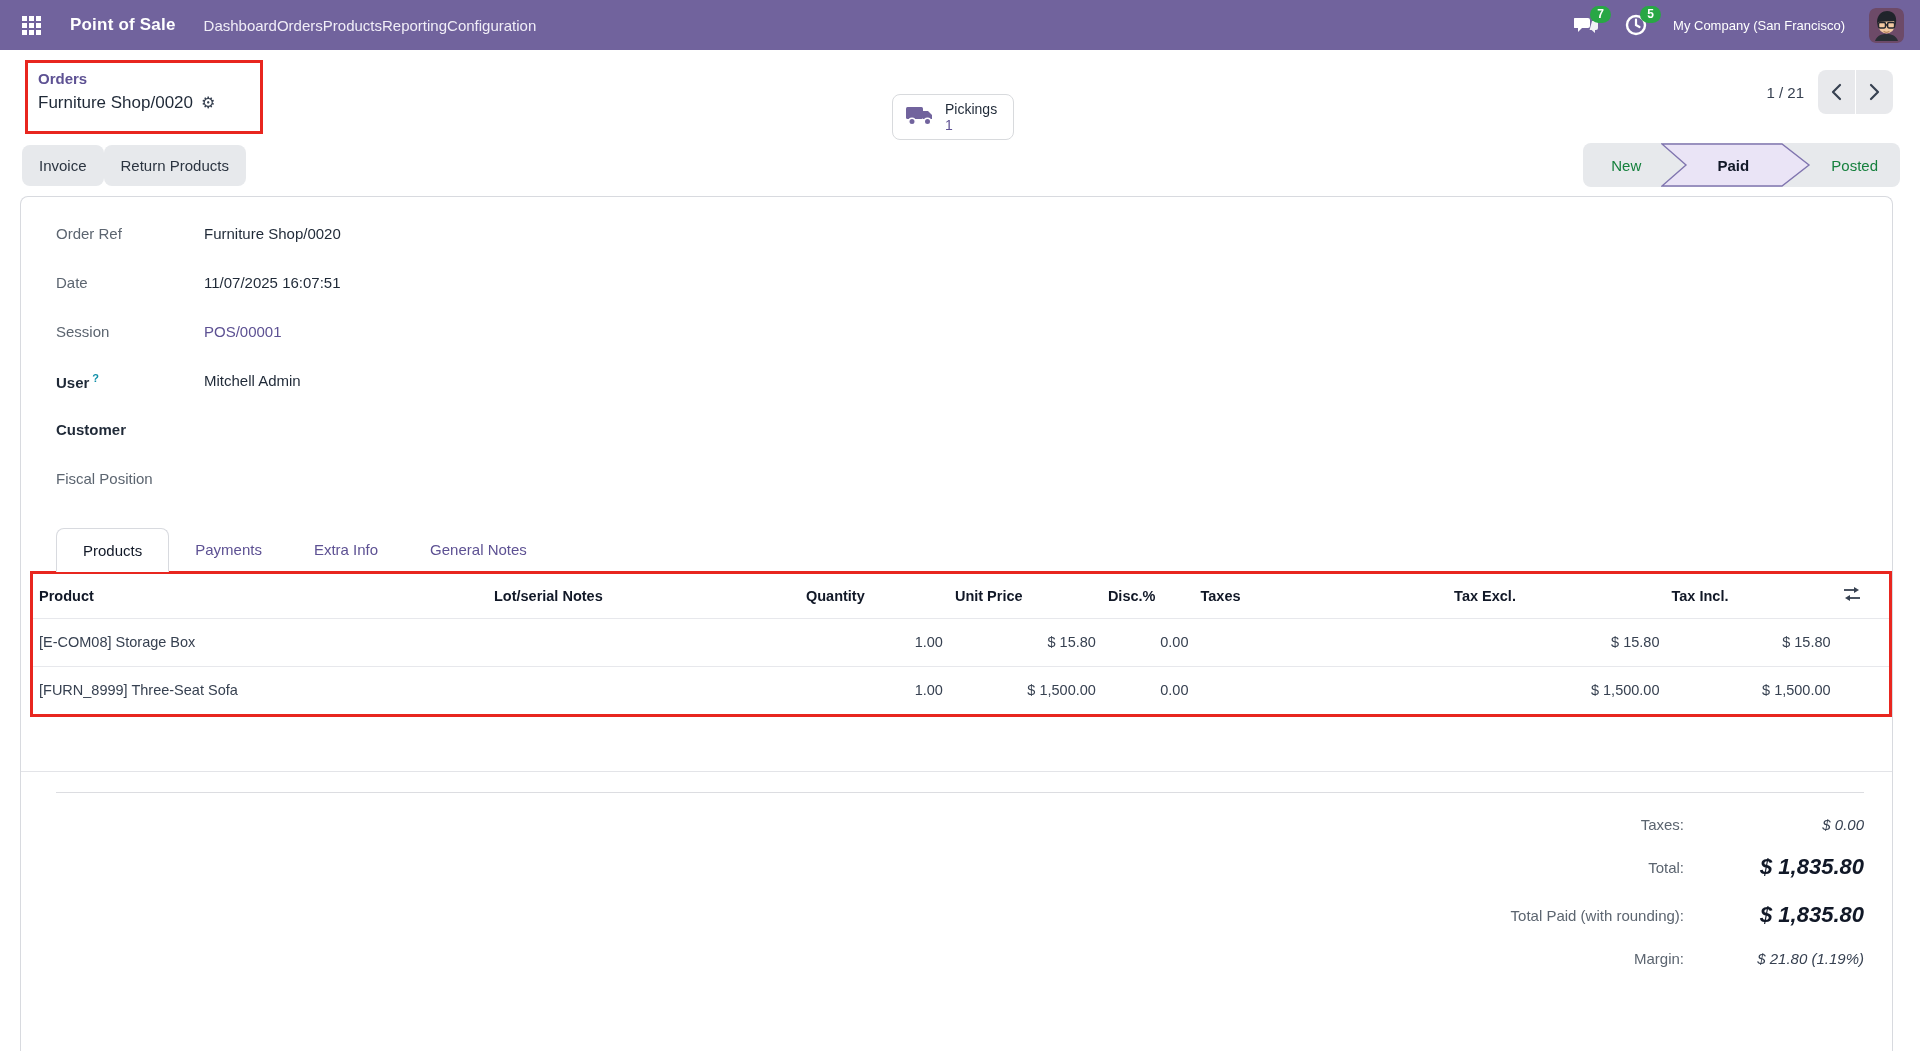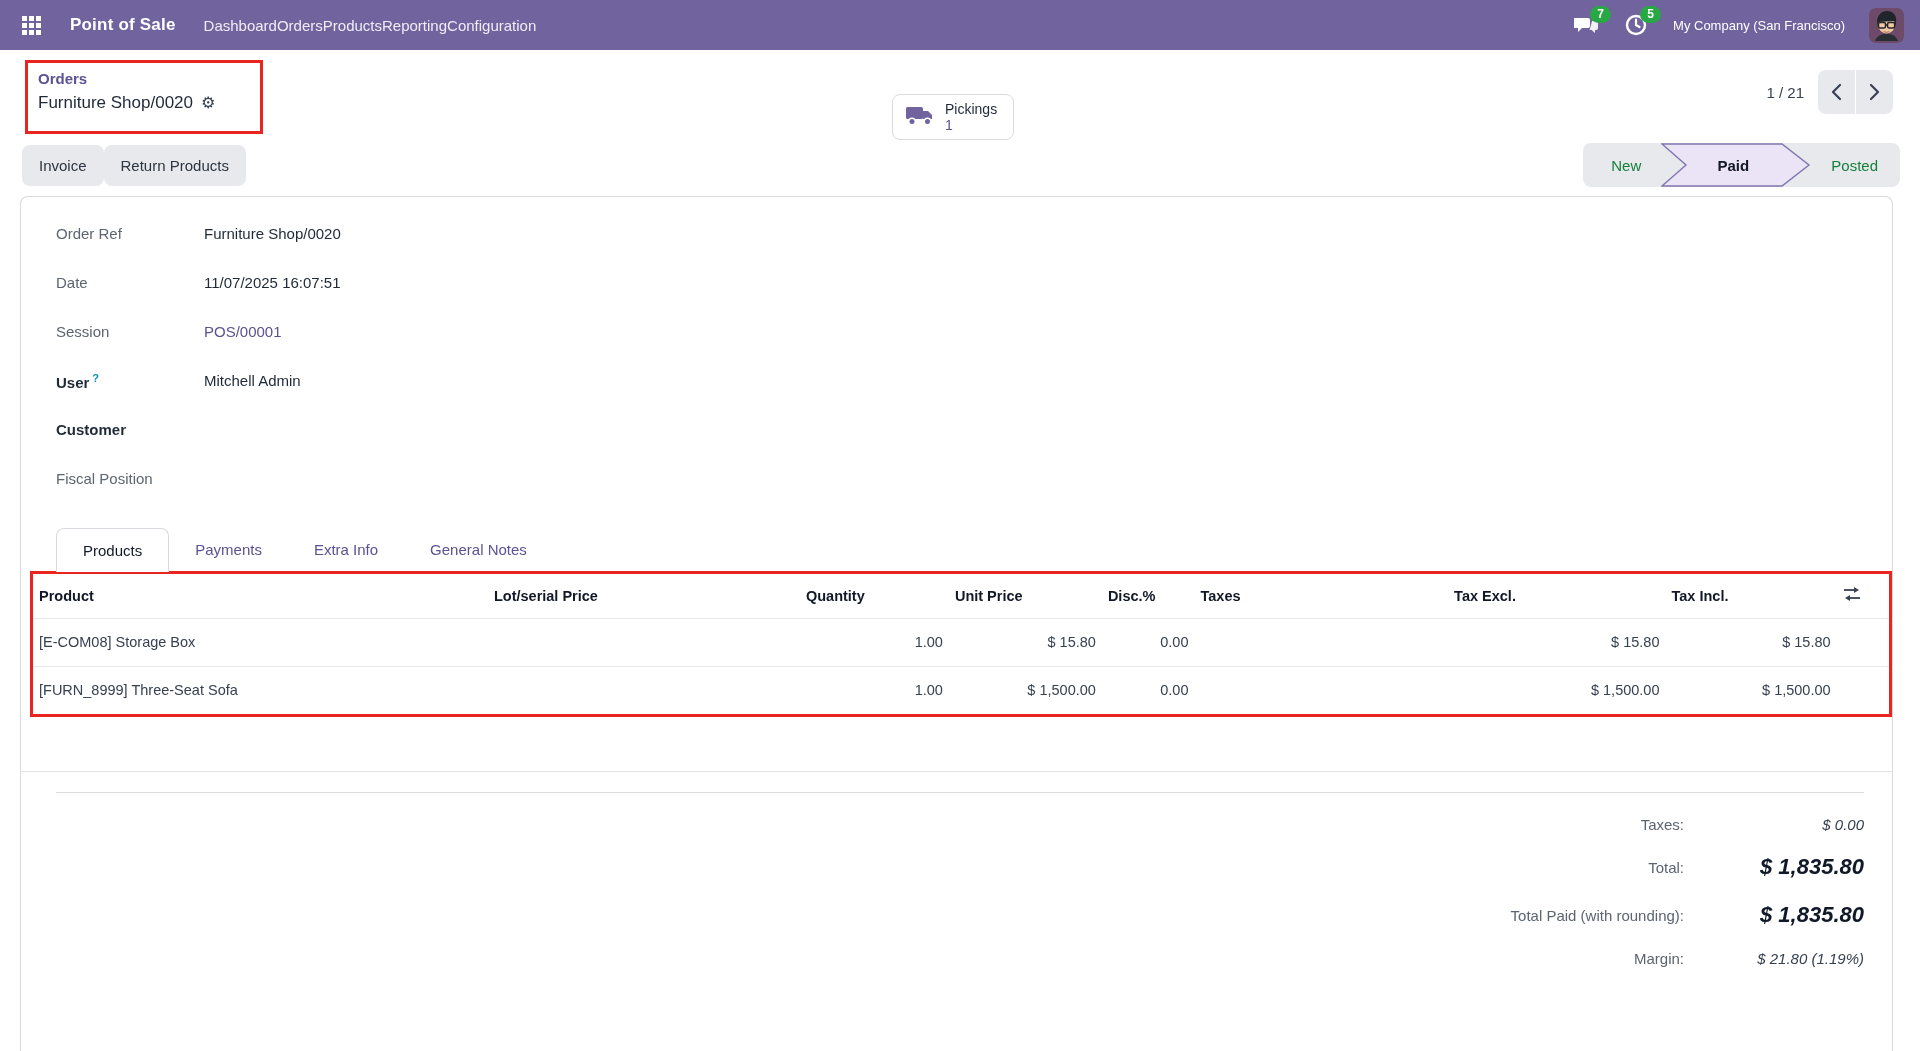--- a/index.html
+++ b/index.html
@@ -262,21 +262,21 @@
           <col class="col-price">
         <col class="col-disc">
           <col class="col-taxes">
           <col class="col-texcl">
           <col class="col-tincl">
           <col class="col-opt">
       </colgroup>
       <thead>
         <tr>
           <th class="first">Product</th>
-          <th>Lot/serial Price</th>
+          <th>Lot/serial Notes</th>
           <th class="num">Quantity</th>
           <th class="num">Unit Price</th>
           <th class="num">Disc.%</th>
           <th>Taxes</th>
           <th class="num">Tax Excl.</th>
           <th class="num">Tax Incl.</th>
           <th class="opt-cell"><span class="opt-icon">
             <svg width="18" height="16" viewBox="0 0 18 16">
               <path d="M1 4 h12" stroke="#374151" stroke-width="1.8"></path>
                   <path d="M11 1 L16 4 L11 7 Z" fill="#374151"></path>

